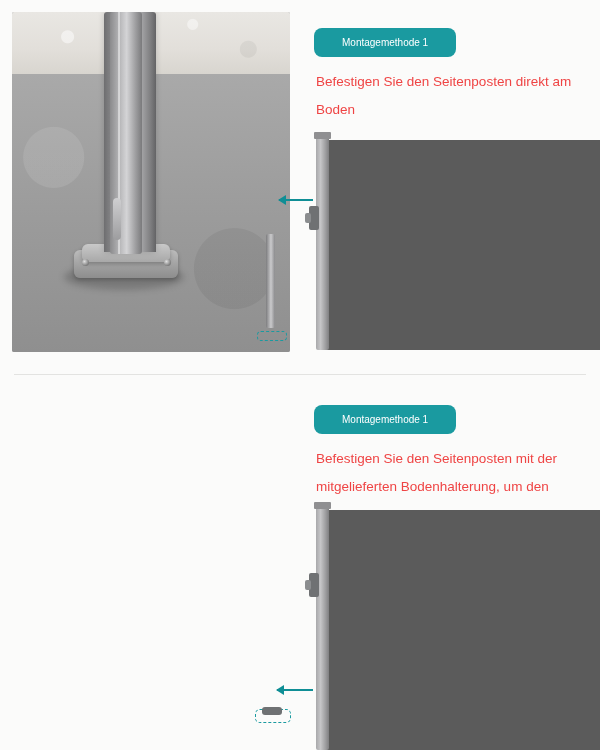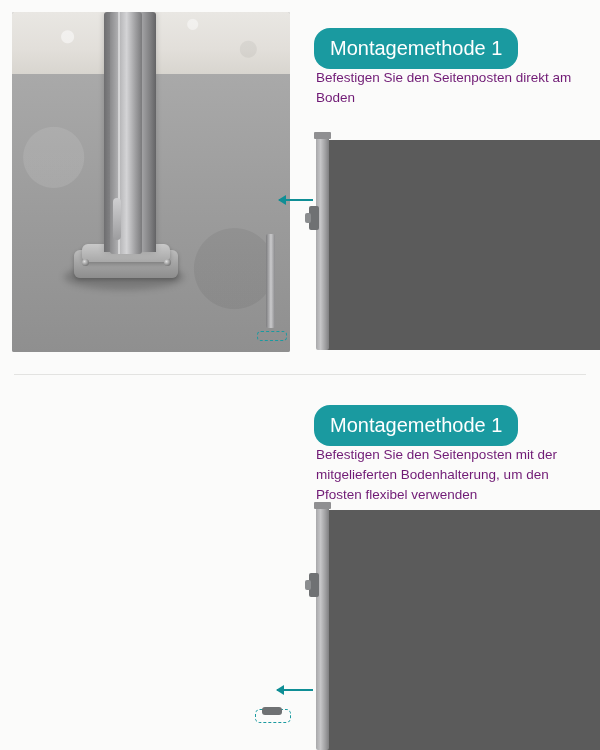--- a/index.html
+++ b/index.html
@@ -93,30 +93,30 @@
     border-radius: 50%;
     background: rgba(0,0,0,.18);
     filter: blur(3px);
   }
 
   
   .badge {
     position: absolute;
     background: #1a9aa0;
     color: #ffffff;
-    border-radius: 16px;
-    font-size: 20px;
-    padding: 9px 16px;
+    border-radius: 8px;
+    font-size: 10px;
+    padding: 9px 28px;
     white-space: nowrap;
   }
   .caption {
     position: absolute;
-    color: #701a75;
+    color: #ef4444;
     font-size: 13.5px;
-    line-height: 20px;
+    line-height: 28px;
     width: 280px;
   }
 
   
   .awning {
     position: absolute;
     background: #5b5b5b;
   }
   .cassette {
     position: absolute;

